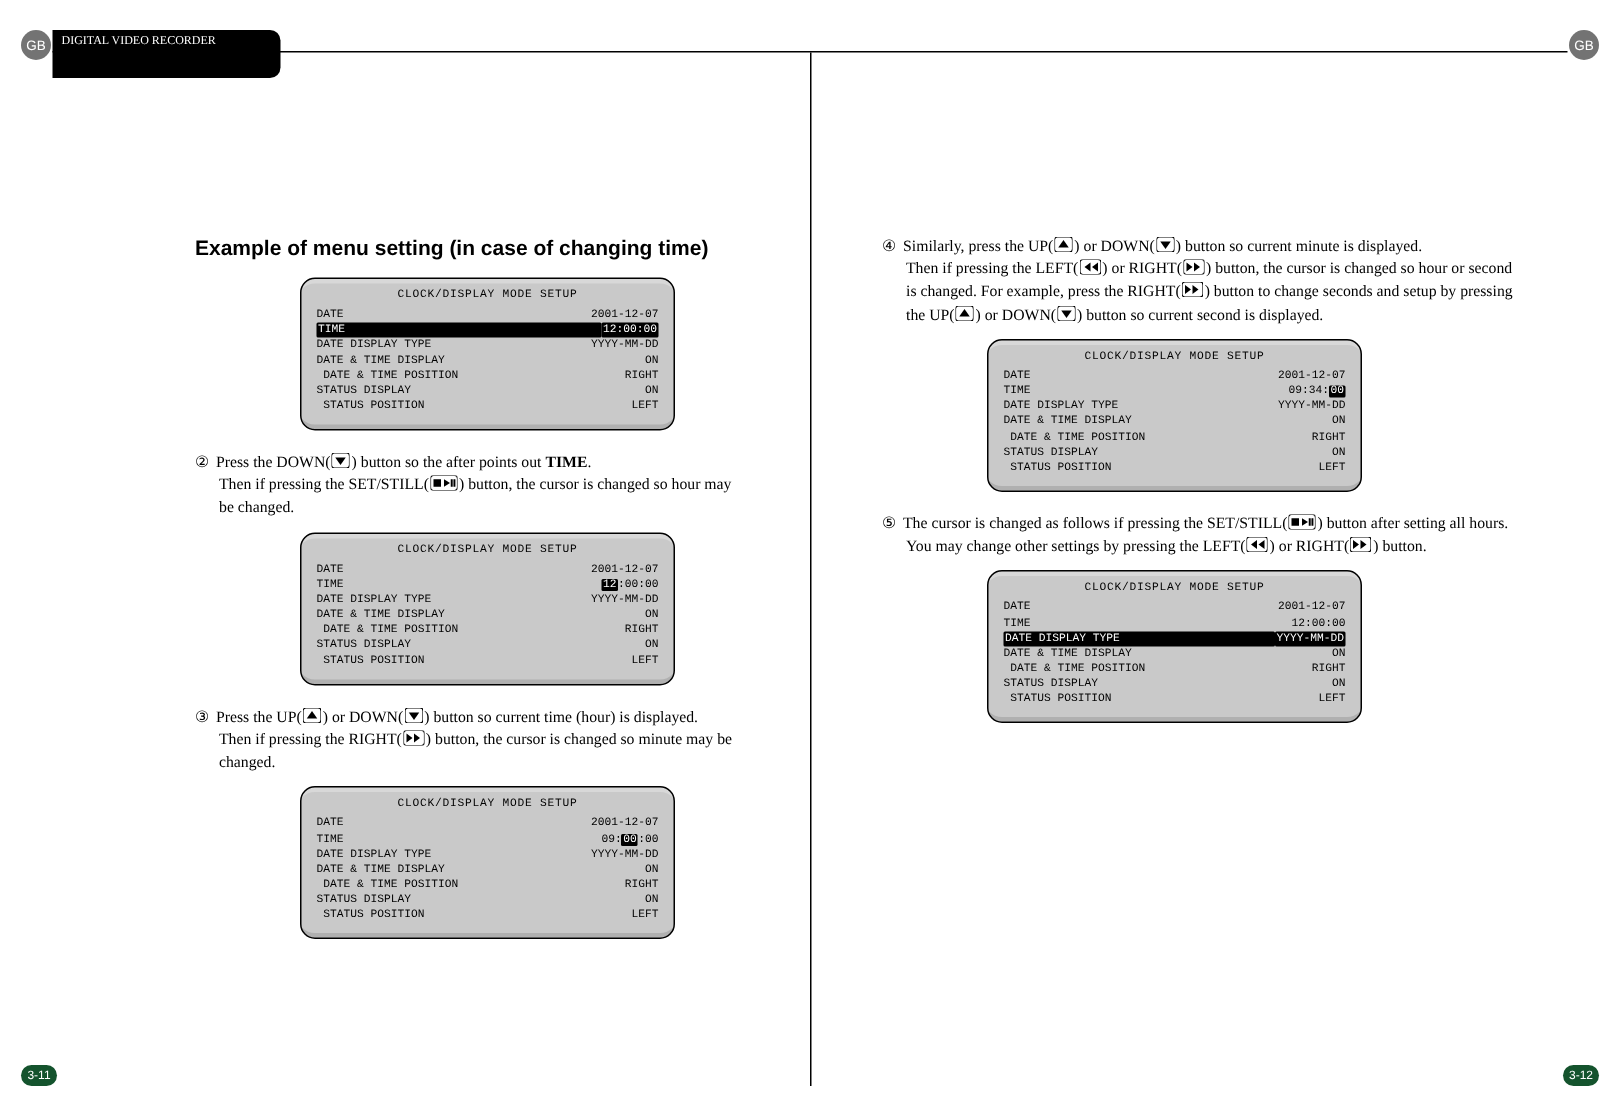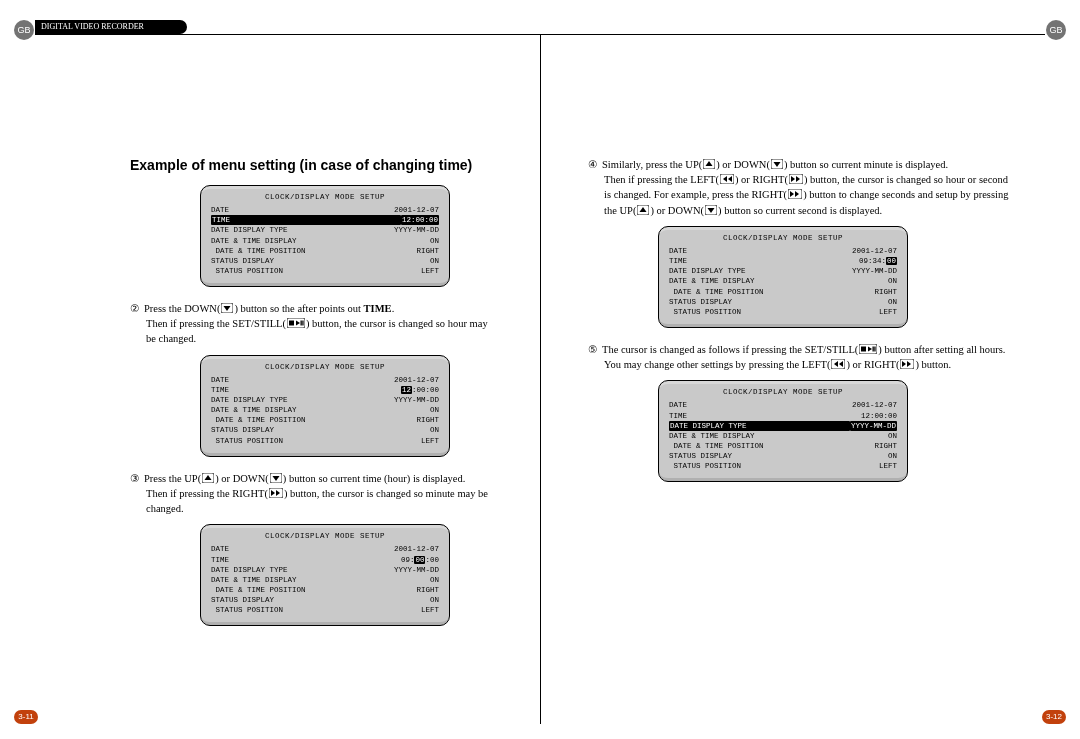--- a/index.html
+++ b/index.html
@@ -25,21 +25,21 @@
     font-family: Arial, sans-serif;
   }
   .gb-left  { top: 20px; left: 14px; }
   .gb-right { top: 20px; right: 14px; }
 
   .header-bar {
     position: absolute;
     top: 20px;
     left: 35px;
     width: 140px;
-    height: 14px;
+    height: 32px;
     background: #000;
     color: #fff;
     font-size: 8px;
     font-family: "Times New Roman", serif;
     line-height: 14px;
     padding: 0 6px;
     border-radius: 0 7px 7px 0;
   }
 
   .top-rule {
@@ -124,21 +124,21 @@
     background: #000;
     color: #fff;
     padding: 0 1px;
     border-radius: 1px;
   }
 
   .pagenum {
     position: absolute;
     bottom: 0;
     width: 24px; height: 14px;
-    background: #c2410c;
+    background: #14532d;
     color: #fff;
     font-size: 8px;
     line-height: 14px;
     text-align: center;
     border-radius: 7px;
     font-family: Arial, sans-serif;
   }
   .pagenum.left  { left: 14px; }
   .pagenum.right { right: 14px; }
 </style>

